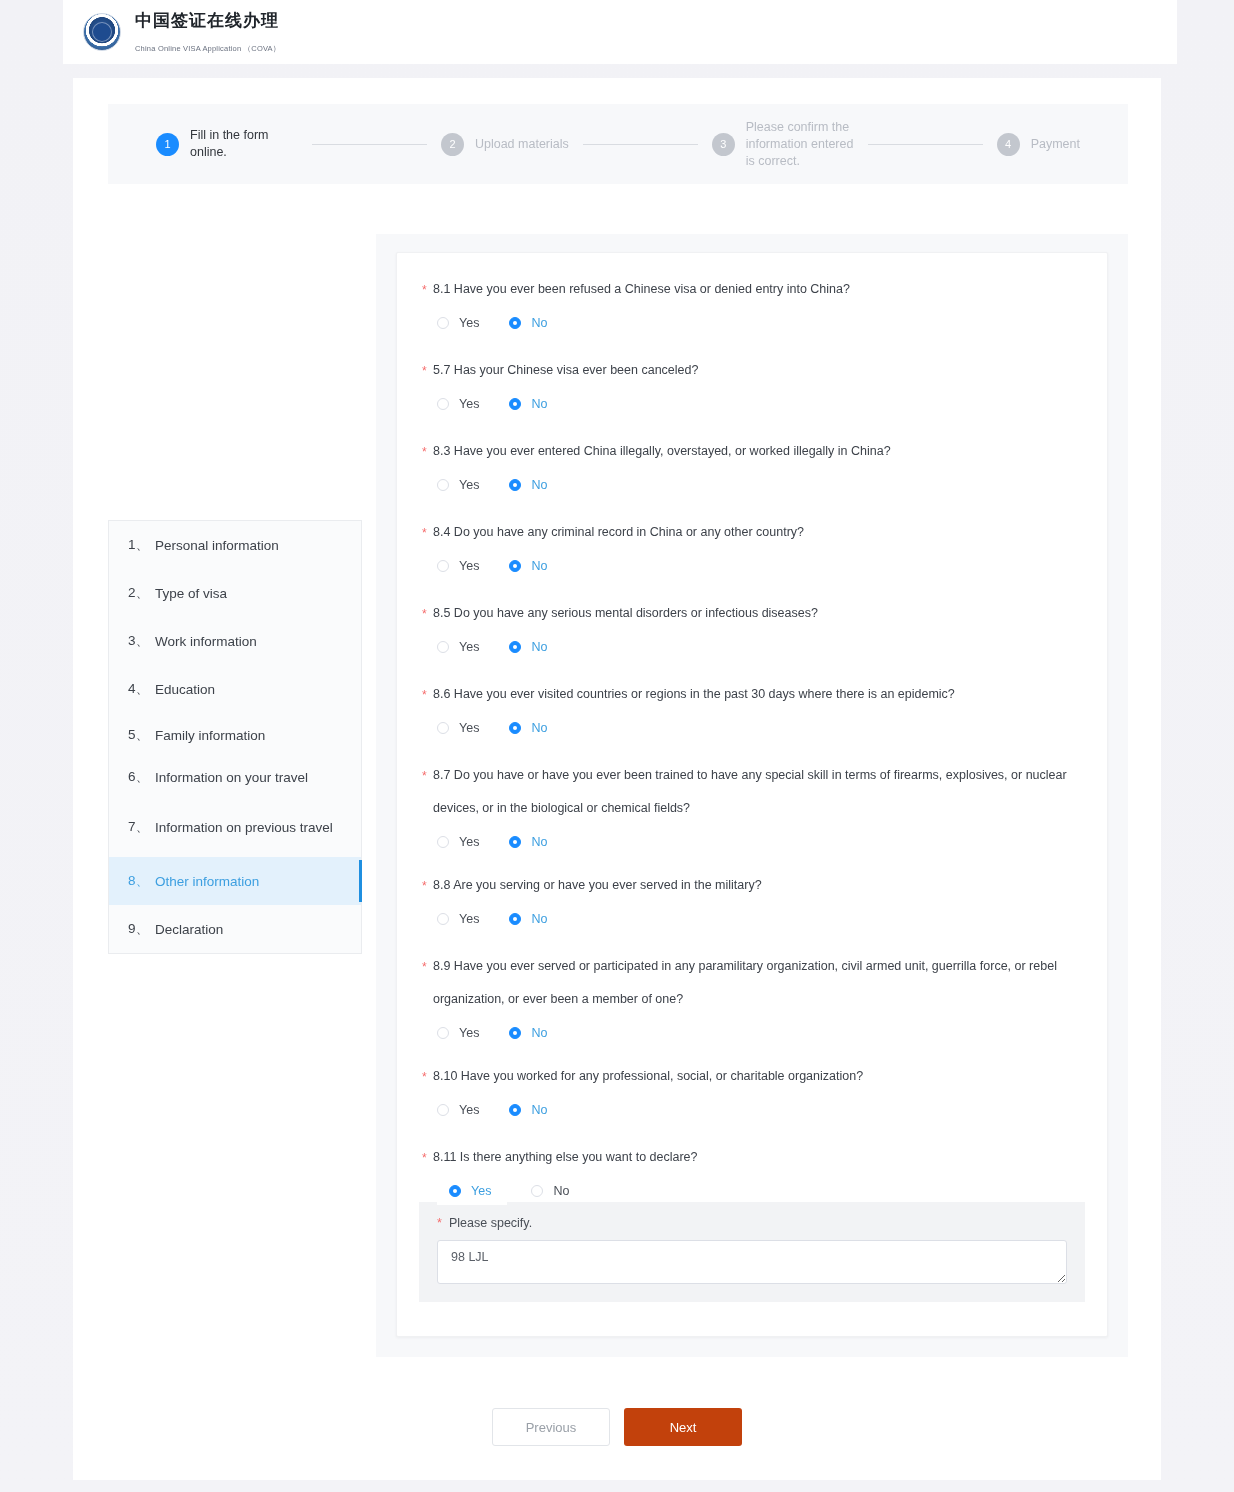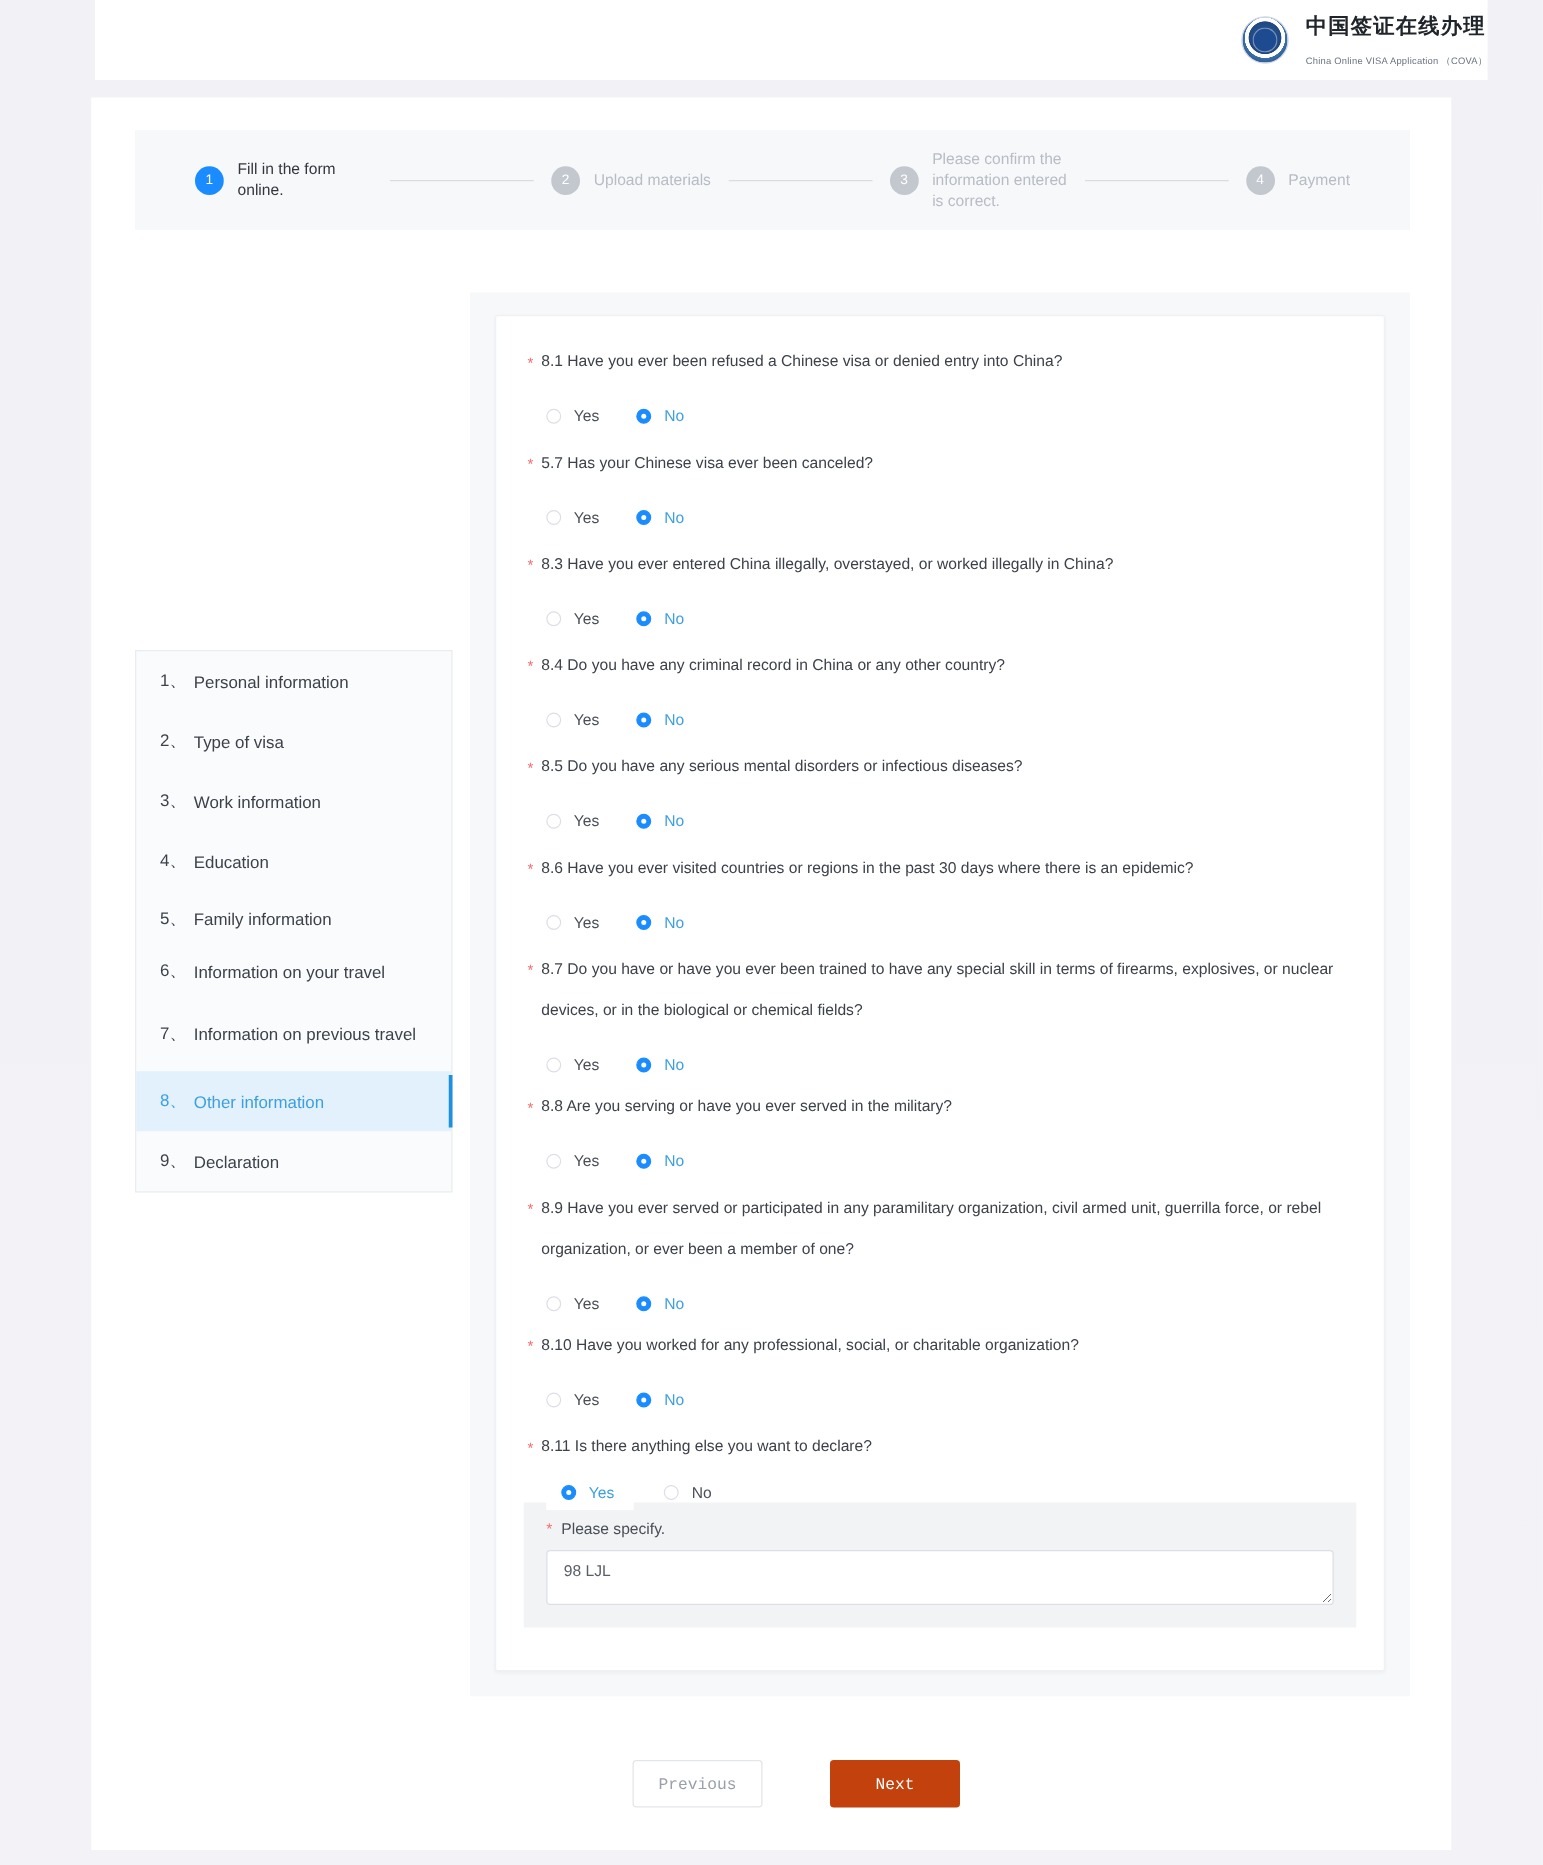--- a/index.html
+++ b/index.html
@@ -12,26 +12,25 @@
   }
   .page {
     position: relative;
     width: 1234px; height: 1492px;
     background: linear-gradient(180deg,#f2f2f6 0%, #f3f3f7 100%);
     overflow: hidden;
   }
 
   
   .site-header {
-    position: absolute; left: 76px; top: 0;
+    position: absolute; left: 63px; top: 0;
     width: 1114px; height: 64px;
     background: #ffffff;
     display: flex; align-items: center;
     padding-left: 20px;
-    justify-content: flex-end;
   }
   .logo-wrap { display: flex; align-items: center; }
   .logo-mark {
     width: 38px; height: 38px; border-radius: 50%;
     background: radial-gradient(circle at 50% 45%, #2c5ea8 0%, #20477f 48%, #ffffff 50%, #ffffff 60%, #3b6ea8 61%, #1d3f73 100%);
     border: 1px solid #cfd9e6;
     position: relative;
     flex: none;
   }
   .logo-mark::after {
@@ -138,21 +137,21 @@
     font-size: 12.5px; color: #3d424a;
     line-height: 33px;
     padding-left: 14px;
     position: relative;
   }
   .q-text .req {
     position: absolute; left: 3px; top: 1px;
     color: #f56c6c; font-size: 12px;
   }
   .radios {
-    display: flex; align-items: flex-end;
+    display: flex; align-items: center;
     padding-left: 18px; height: 34px;
   }
   .radio-opt {
     display: flex; align-items: center;
     margin-right: 30px; cursor: pointer;
   }
   .dot {
     width: 12px; height: 12px; border-radius: 50%;
     border: 1px solid #dcdfe6; background: #ffffff;
     flex: none; position: relative;
@@ -207,25 +206,24 @@
     display: block;
   }
 
   
   .footer-btns {
     position: absolute; left: 0; top: 1330px;
     width: 1088px;
     display: flex; justify-content: center; gap: 14px;
   }
   .btn {
-    width: 104px; height: 38px;
+    width: 118px; height: 38px;
     font-size: 13px; border-radius: 3px;
-    font-family: Liberation Mono, monospace;
+    font-family: Liberation Sans, sans-serif;
     cursor: pointer;
-    margin-left: 40px;
   }
   .btn-prev {
     background: #ffffff; color: #9aa0a8;
     border: 1px solid #e2e5e9;
   }
   .btn-next {
     background: #c2410c; color: #ffffff; border: none;
   }
 </style>
 </head>

